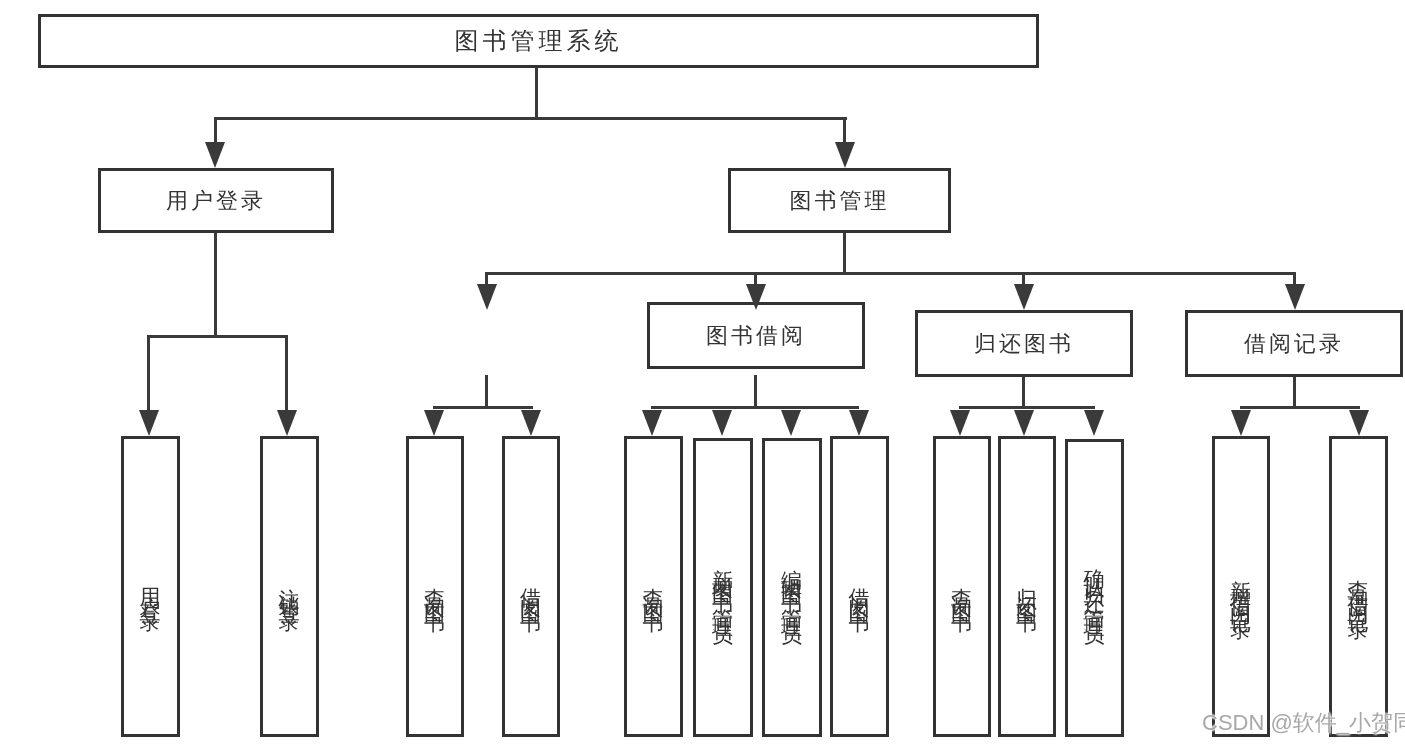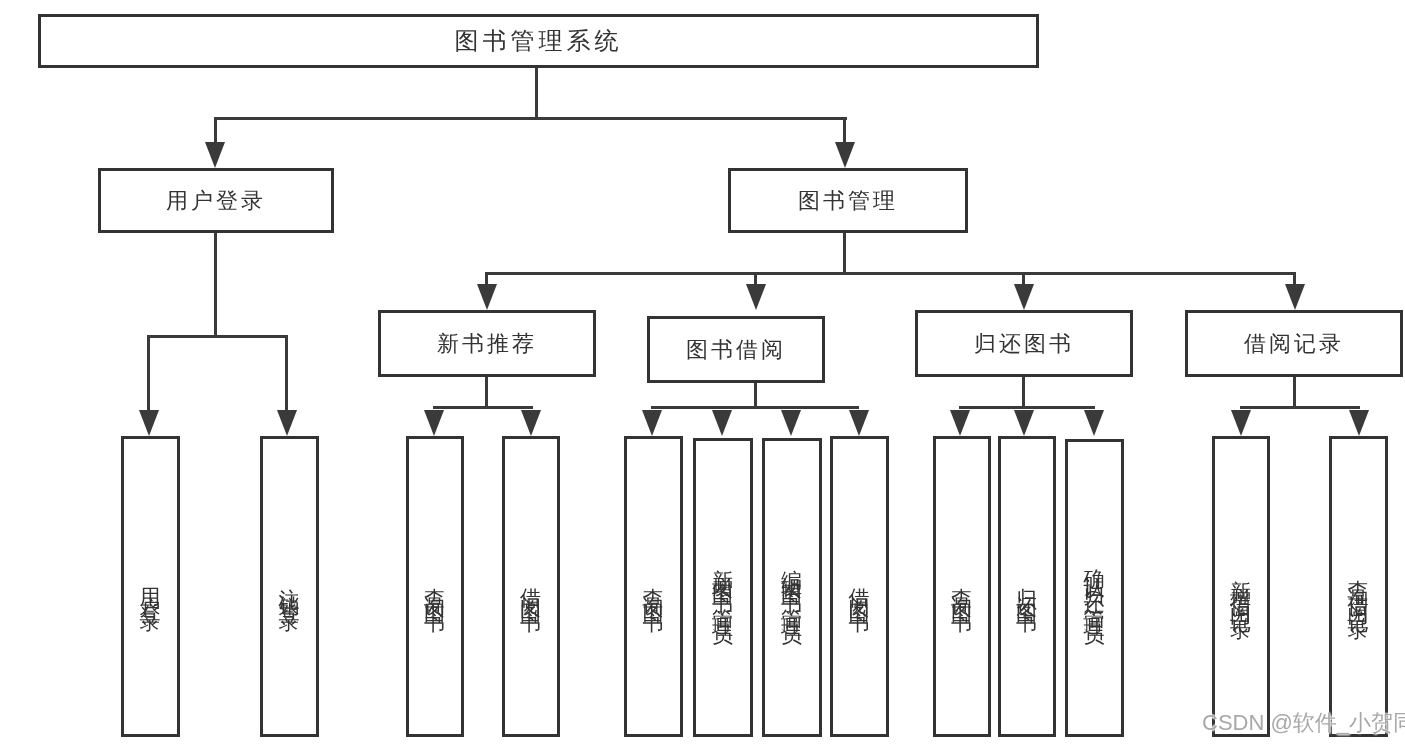--- a/index.html
+++ b/index.html
@@ -75,21 +75,21 @@
   <div class="vl" style="left:519px;top:66px;height:51px"></div>
   <div class="hl" style="left:198px;top:117px;width:633px"></div>
   <div class="vl" style="left:198px;top:117px;height:34px"></div>
   <div class="vl" style="left:827px;top:117px;height:34px"></div>
   <div class="ar" style="left:189px;top:142px"></div>
   <div class="ar" style="left:819px;top:142px"></div>
 
   <div class="node mid-box" style="left:82px;top:168px;width:236px;height:65px">
     <span>用户登录</span>
   </div>
-  <div class="node mid-box" style="left:712px;top:168px;width:240px;height:65px">
+  <div class="node mid-box" style="left:712px;top:168px;width:223px;height:65px">
     <span>图书管理</span>
   </div>
 
   <div class="vl" style="left:198px;top:233px;height:102px"></div>
   <div class="hl" style="left:131px;top:335px;width:140px"></div>
   <div class="vl" style="left:131px;top:335px;height:80px"></div>
   <div class="vl" style="left:269px;top:335px;height:80px"></div>
   <div class="ar" style="left:123px;top:410px"></div>
   <div class="ar" style="left:261px;top:410px"></div>
 
@@ -97,24 +97,21 @@
   <div class="hl" style="left:469px;top:272px;width:811px"></div>
   <div class="vl" style="left:469px;top:272px;height:20px"></div>
   <div class="vl" style="left:738px;top:272px;height:20px"></div>
   <div class="vl" style="left:1006px;top:272px;height:20px"></div>
   <div class="vl" style="left:1277px;top:272px;height:20px"></div>
   <div class="ar" style="left:461px;top:284px"></div>
   <div class="ar" style="left:730px;top:284px"></div>
   <div class="ar" style="left:998px;top:284px"></div>
   <div class="ar" style="left:1269px;top:284px"></div>
 
-  <div class="node mid-box" style="left:362px;top:310px;width:218px;height:67px">
-    <span>新书推荐</span>
-  </div>
-  <div class="node mid-box" style="left:631px;top:316px;width:178px;height:67px">
+  <div class="node mid-box" style="left:631px;top:302px;width:218px;height:67px">
     <span>图书借阅</span>
   </div>
   <div class="node mid-box" style="left:899px;top:310px;width:218px;height:67px">
     <span>归还图书</span>
   </div>
   <div class="node mid-box" style="left:1169px;top:310px;width:218px;height:67px">
     <span>借阅记录</span>
   </div>
 
   <div class="vl" style="left:469px;top:375px;height:34px"></div>

